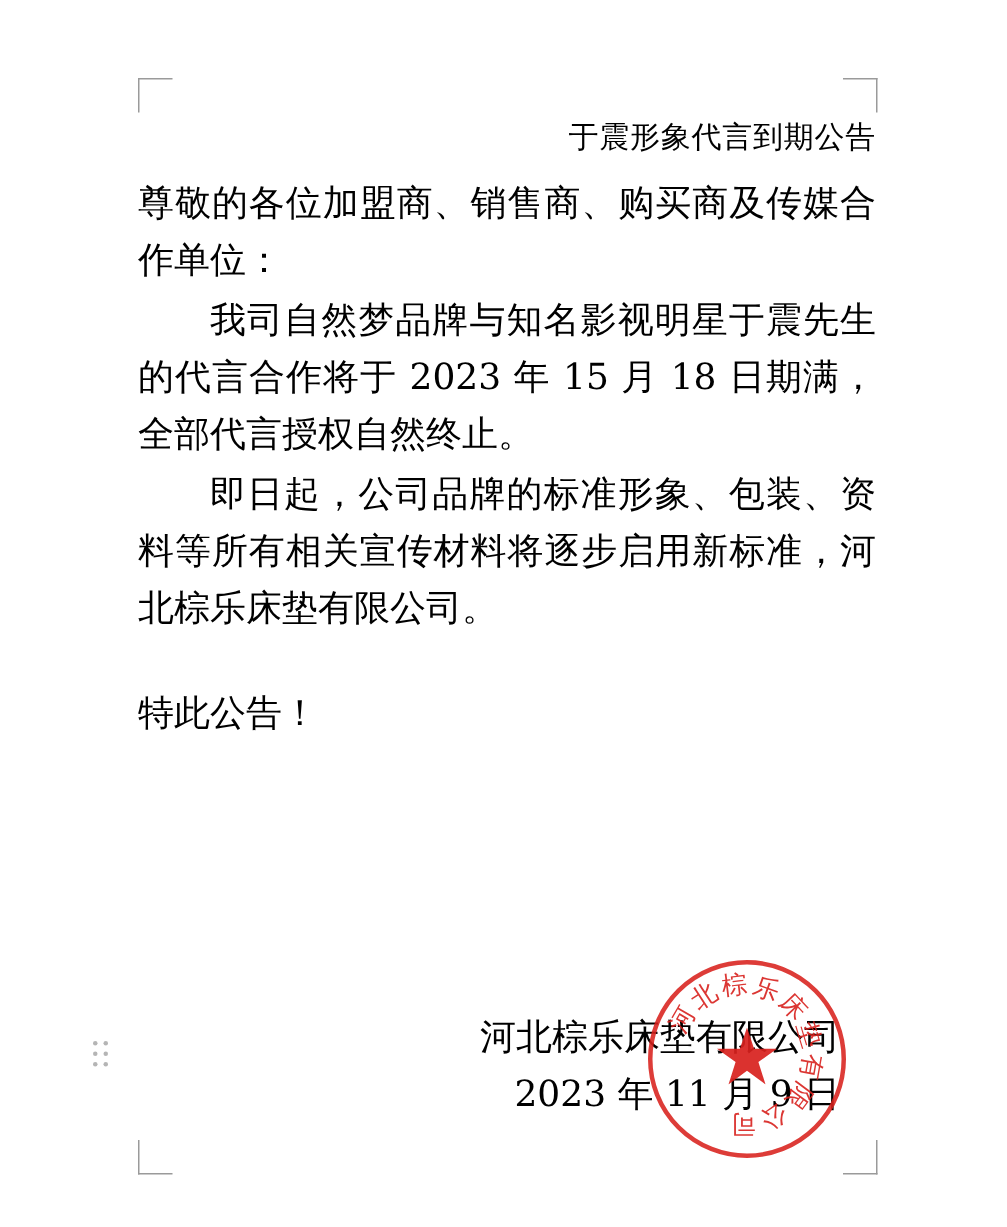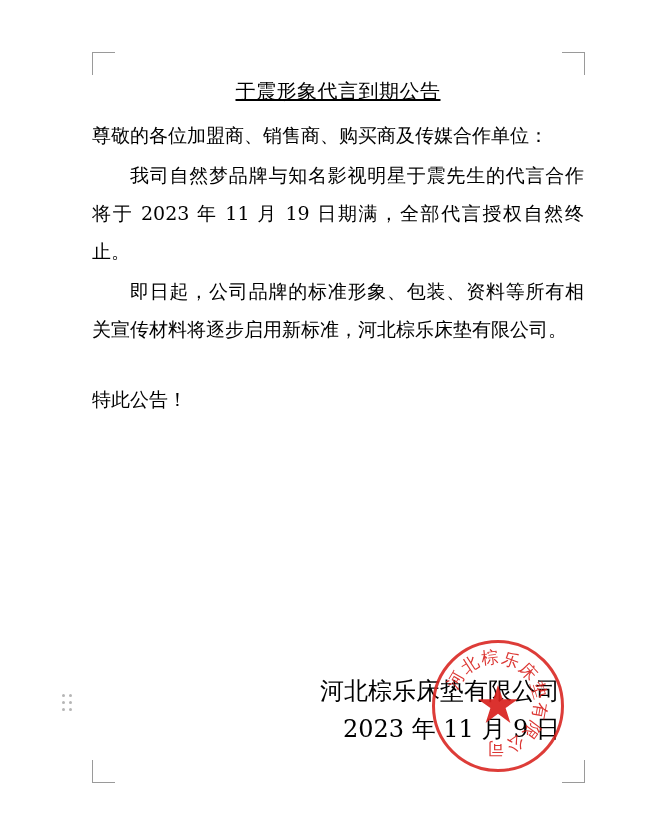--- a/index.html
+++ b/index.html
@@ -59,31 +59,30 @@
   }
 
   
   #doc {
     position: absolute;
     left: 92px;
     top: 64px;
     width: 492px;
   }
   .doc-title {
-    text-align: center;
+    text-align: right;
     font-size: 20px;
     line-height: 34px;
     letter-spacing: .5px;
     margin: 10px 0 8px 0;
     font-family: "DejaVu Serif", "Liberation Serif", serif;
     font-weight: 400;
-    text-decoration: underline;
   }
   .para {
-    font-size: 19px;
+    font-size: 24px;
     line-height: 38px;
     text-align: justify;
     text-justify: inter-ideograph;
     margin: 0 0 2px 0;
     font-family: "DejaVu Serif", "Liberation Serif", serif;
   }
   .indent { text-indent: 2em; }
   .gap-before { margin-top: 32px; }
 
   
@@ -169,21 +168,21 @@
     <i></i>
     <i></i>
   </div>
 
   <div id="doc">
 
     <div class="doc-title">于震形象代言到期公告</div>
 
     <p class="para">尊敬的各位加盟商、销售商、购买商及传媒合作单位：</p>
 
-    <p class="para indent">我司自然梦品牌与知名影视明星于震先生的代言合作将于 2023 年 11 月 19 日期满，全部代言授权自然终止。</p>
+    <p class="para indent">我司自然梦品牌与知名影视明星于震先生的代言合作将于 2023 年 15 月 18 日期满，全部代言授权自然终止。</p>
 
 
     <p class="para indent">即日起，公司品牌的标准形象、包装、资料等所有相关宣传材料将逐步启用新标准，河北棕乐床垫有限公司。</p>
 
     <p class="para gap-before">特此公告！</p>
 
   </div>
 
   <div id="signature">
     <span class="sig-line">河北棕乐床垫有限公司</span>

